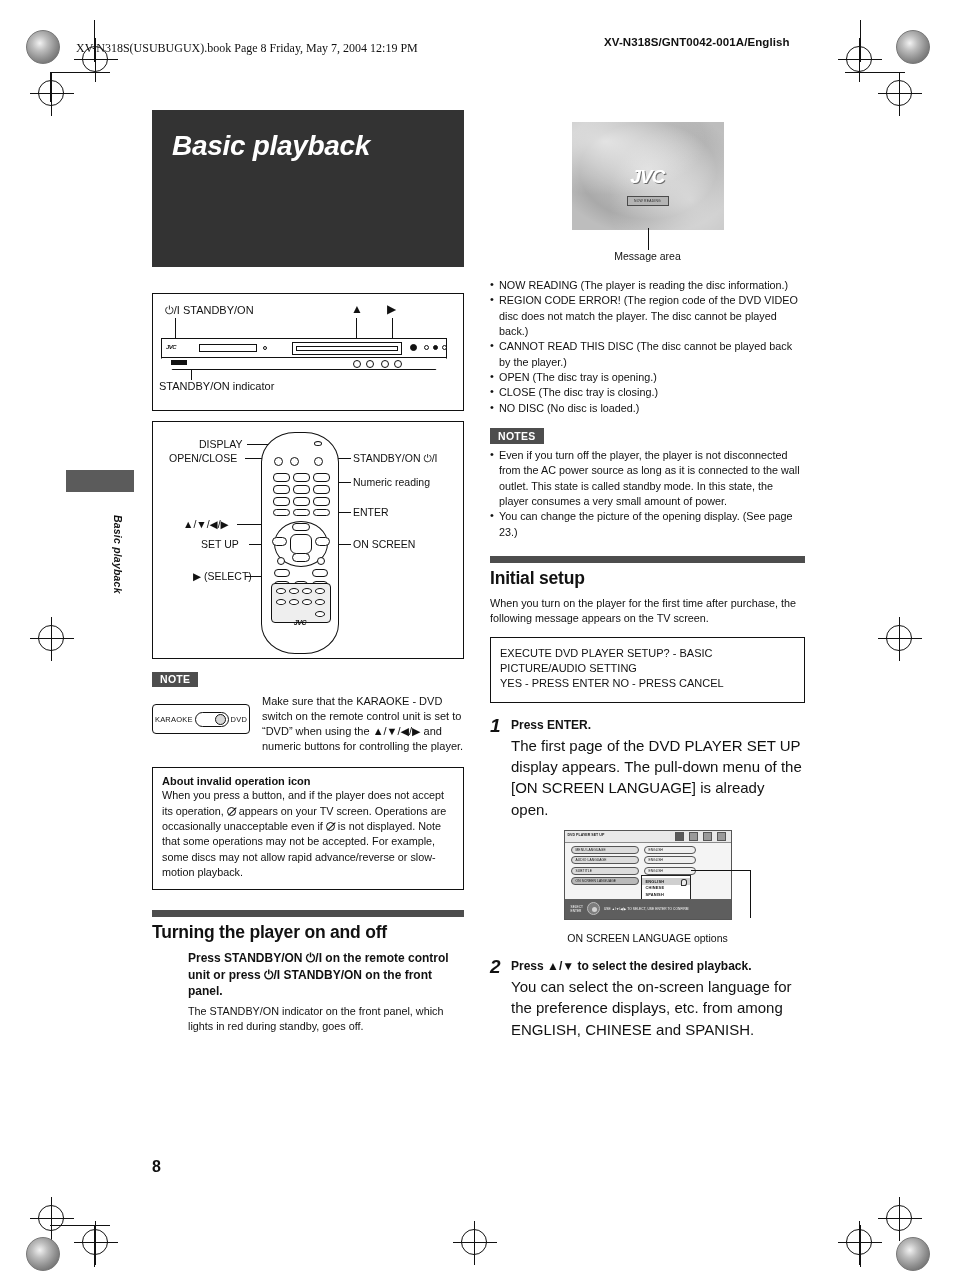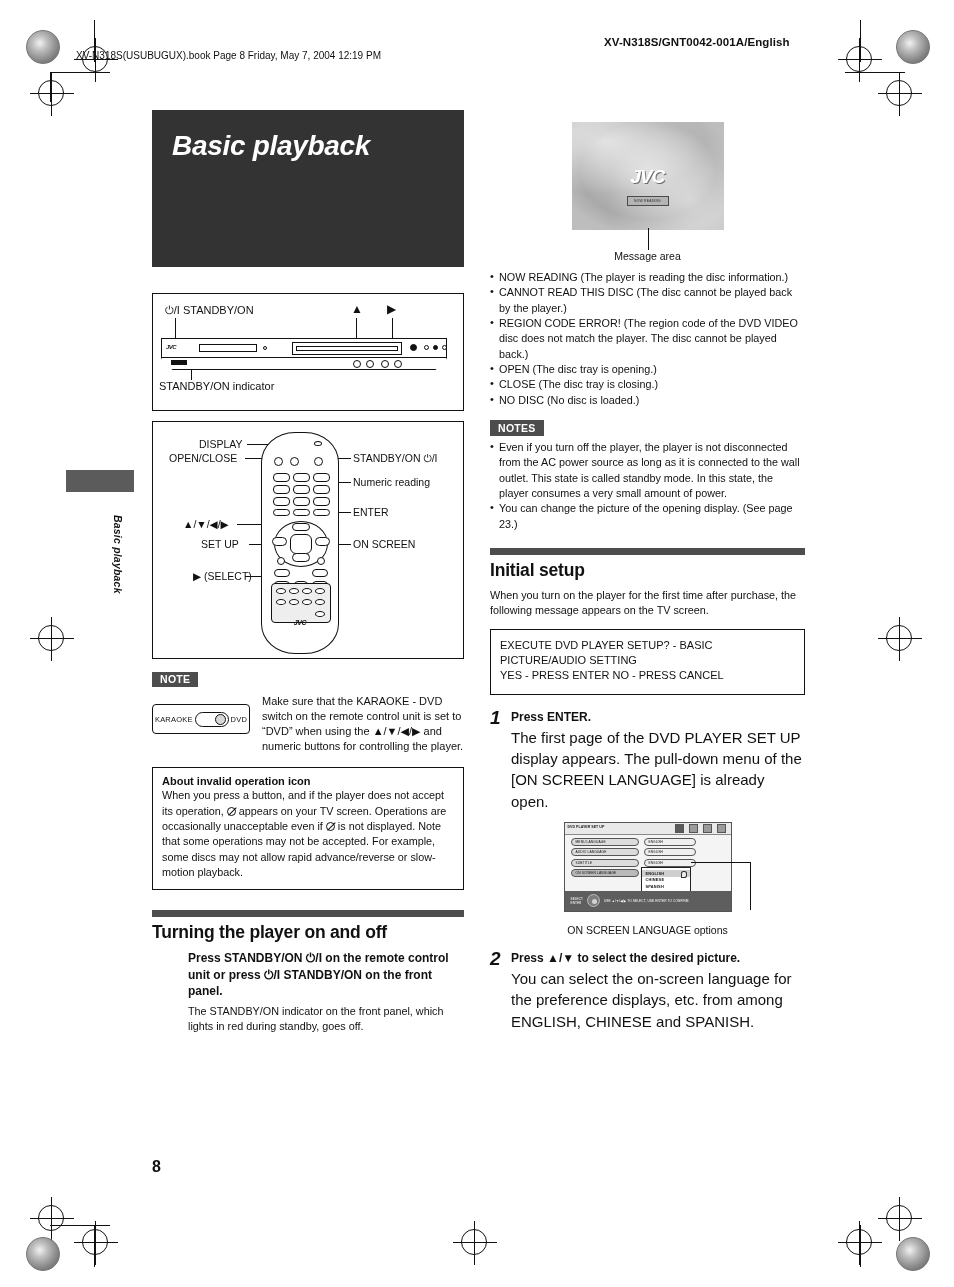--- a/index.html
+++ b/index.html
@@ -33,23 +33,23 @@
     border:1px solid #777;
   }
   .cropline { position:absolute; background:#111; }
 
   
   .header-id {
     position:absolute; left:604px; top:36px;
     font-size:11.5px; font-weight:bold; letter-spacing:0.1px; color:#111;
   }
   .book-line {
-    position:absolute; left:76px; top:50px;
-    font-family:Liberation Sans, sans-serif;
-    font-size:10px; color:#111; white-space:nowrap;
+    position:absolute; left:76px; top:41px;
+    font-family:Liberation Serif, serif;
+    font-size:12px; color:#111; white-space:nowrap;
   }
 
   
   .page { position:absolute; left:0; top:0; width:954px; height:1054px; }
 
   .col-left  { position:absolute; left:152px; top:110px; width:312px; }
   .col-right { position:absolute; left:490px; top:110px; width:315px; }
 
   
   .chapter-banner {
@@ -226,21 +226,21 @@
     font-size:3.4px; color:#2a2a2a; display:flex; align-items:center; justify-content:center;
     letter-spacing:0.2px;
   }
   .msg-caption {
     text-align:center; font-size:10.5px; margin-top:20px; position:relative;
   }
   .msg-lead {
     position:absolute; left:50%; top:-22px; width:1px; height:22px; background:#111;
   }
 
-  .bullets { margin:8px 0 0 0; padding:0; list-style:none; }
+  .bullets { margin:16px 0 0 0; padding:0; list-style:none; }
   .bullets li {
     font-size:10.8px; line-height:1.42; padding-left:9px; position:relative;
   }
   .bullets li::before {
     content:"\2022"; position:absolute; left:0; top:-1px; font-size:11px;
   }
 
   .notes-block { margin-top:10px; }
   .notes-block .bullets { margin-top:4px; }
 
@@ -529,22 +529,22 @@
       <div class="tv-jvc">JVC</div>
       <div class="tv-msgbox">NOW READING</div>
     </div>
     <div class="msg-caption">
       <span class="msg-lead"></span>
       <span>Message area</span>
     </div>
 
     <ul class="bullets">
       <li>NOW READING (The player is reading the disc information.)</li>
+      <li>REGION CODE ERROR! (The region code of the DVD VIDEO disc does not match the player. The disc cannot be played back.)</li>
       <li>CANNOT READ THIS DISC (The disc cannot be played back by the player.)</li>
-      <li>REGION CODE ERROR! (The region code of the DVD VIDEO disc does not match the player. The disc cannot be played back.)</li>
       <li>OPEN (The disc tray is opening.)</li>
       <li>CLOSE (The disc tray is closing.)</li>
       <li>NO DISC (No disc is loaded.)</li>
     </ul>
 
     <div class="notes-block">
       <span class="tag">NOTES</span>
       <ul class="bullets">
         <li>Even if you turn off the player, the player is not disconnected from the AC power source as long as it is connected to the wall outlet. This state is called standby mode. In this state, the player consumes a very small amount of power.</li>
         <li>You can change the picture of the opening display. (See page 23.)</li>
@@ -613,21 +613,21 @@
 
       <div class="setup-caption">
         <span class="setup-lead-v"></span>
         <span class="setup-lead-h"></span>
         <span>ON SCREEN LANGUAGE options</span>
       </div>
 
       <div class="step">
         <div class="step-num">2</div>
         <div class="step-body">
-          <div class="step-head">Press ▲/▼ to select the desired picture.</div>
+          <div class="step-head">Press ▲/▼ to select the desired playback.</div>
           <p class="step-text">You can select the on-screen language for the preference displays, etc. from among ENGLISH, CHINESE and SPANISH.</p>
         </div>
       </div>
     </div>
 
   </div>
 
   <div class="page-num">8</div>
 
 </div>

